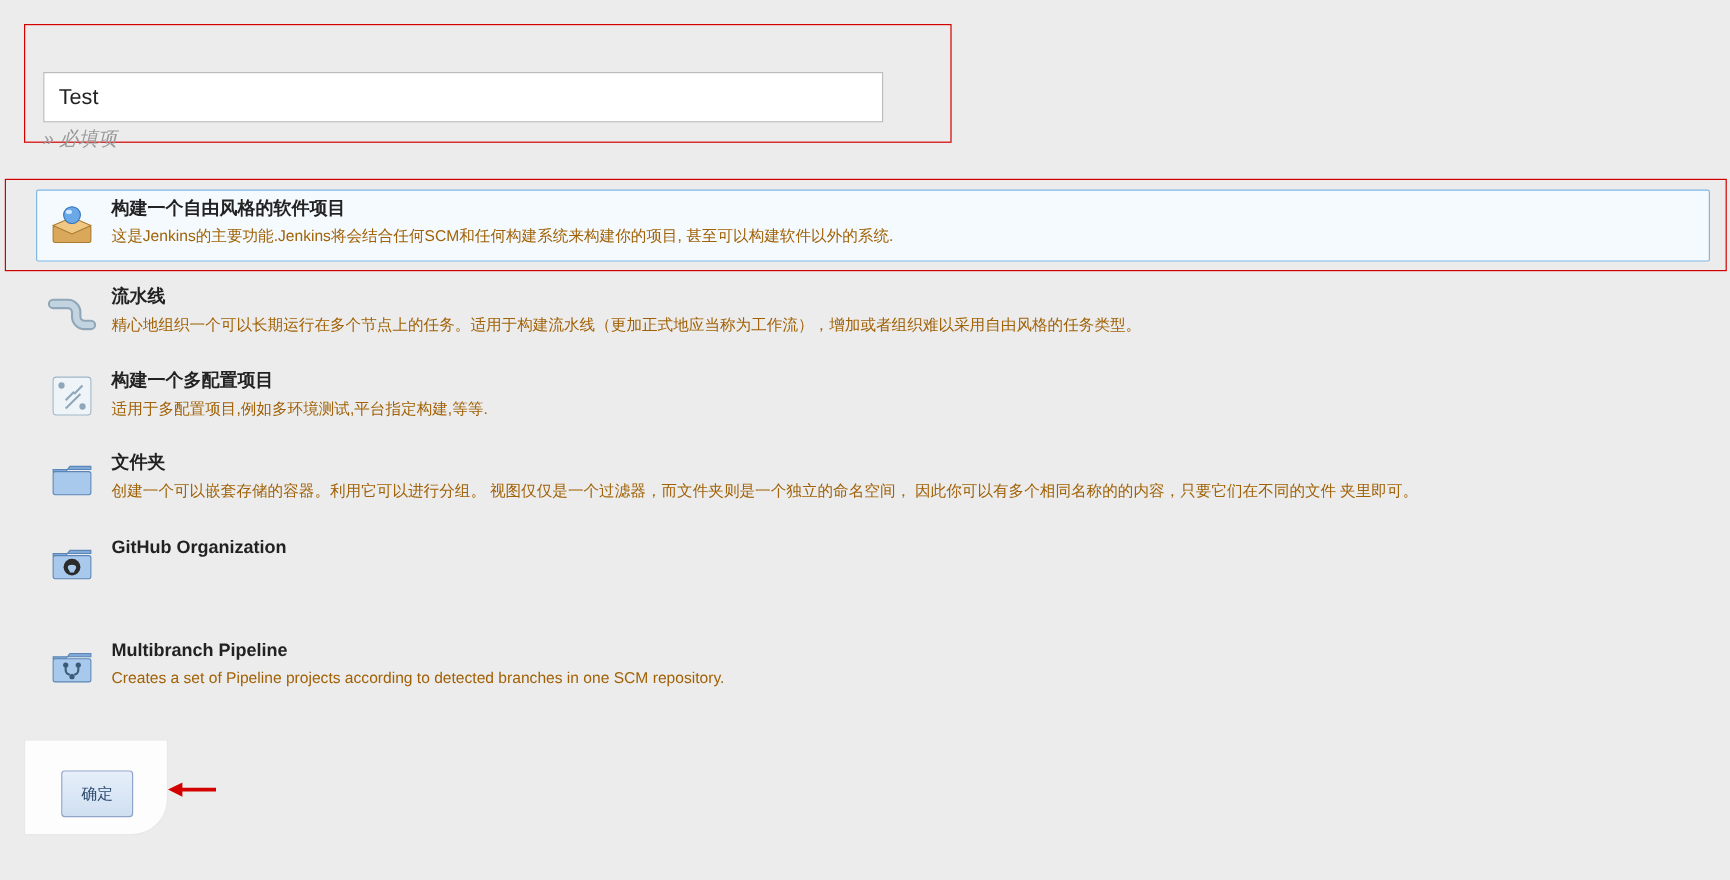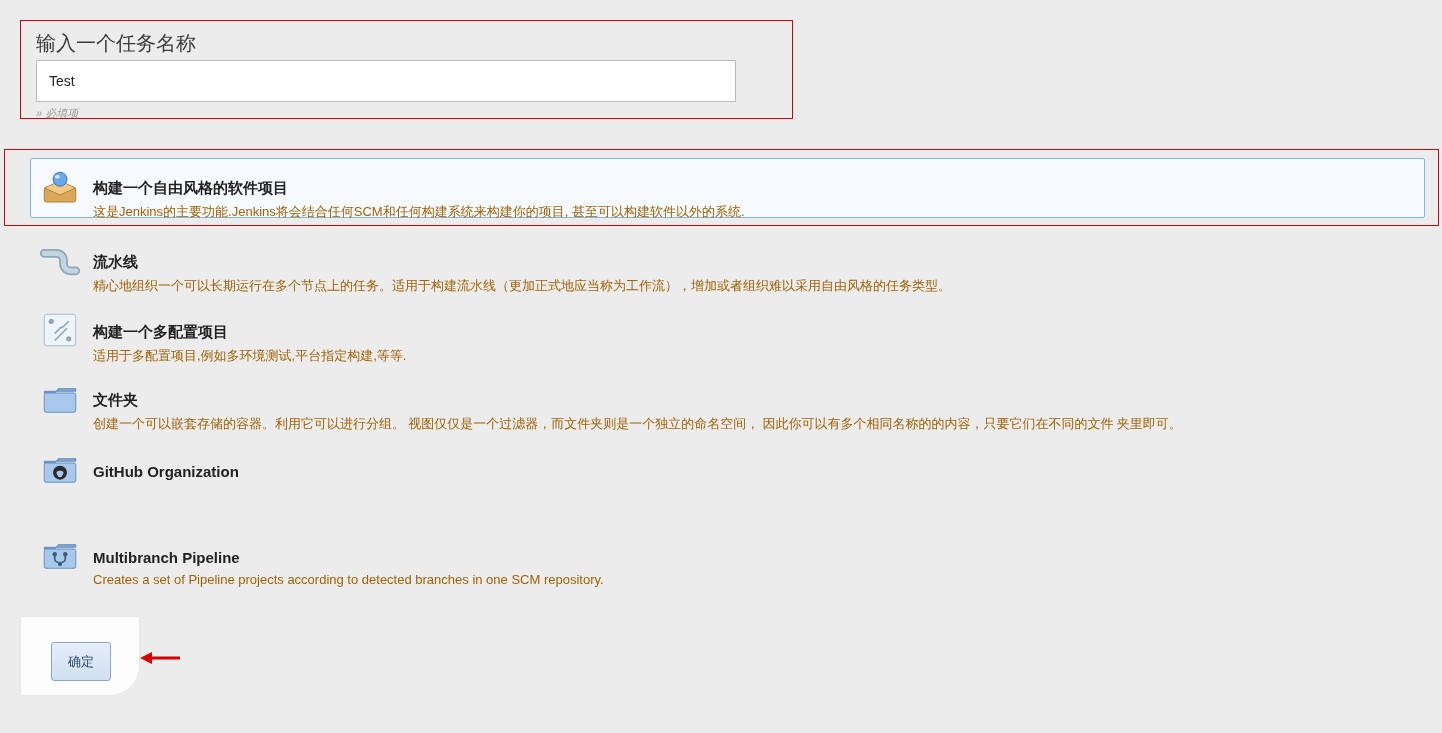--- a/index.html
+++ b/index.html
@@ -28,48 +28,48 @@
     font-size: 20px;
     color: #3b3b3b;
     font-family: "SimSun","宋体",serif;
   }
   .name-input {
     position: absolute;
     left: 36px; top: 60px;
     width: 700px; height: 42px;
     border: 1px solid #bcbcbc;
     background: #fff;
-    font-size: 14px;
+    font-size: 18px;
     padding: 0 12px;
     box-sizing: border-box;
     color: #222;
   }
   .hint {
     position: absolute;
     left: 36px; top: 106px;
-    font-size: 11px;
+    font-size: 16px;
     color: #9a9a9a;
     font-style: italic;
   }
 
   
   .items-red {
     position: absolute;
     left: 4px; top: 149px;
     width: 1435px; height: 77px;
     border: 1px solid #d40000;
     box-sizing: border-box;
   }
   .item {
     position: absolute;
     left: 30px;
     width: 1395px;
     box-sizing: border-box;
     border: 1px solid transparent;
-    padding: 20px 10px 8px 62px;
+    padding: 5px 10px 8px 62px;
     cursor: pointer;
   }
   .item.selected {
     border-color: #7fb7e6;
     background: #f4fafe;
     border-radius: 2px;
   }
   .icon {
     position: absolute;
     left: 8px; top: 50%;
@@ -120,21 +120,20 @@
   .svg-icon { display:block; width:42px; height:42px; }
 </style>
 </head>
 <body>
 
 <div class="canvas">
 
   <div class="red-box-top"></div>
   <div class="items-red"></div>
 
-  <div class="title-label">输入一个任务名称</div>
   <input class="name-input" type="text" value="Test" style="">
   <div class="hint">» 必填项</div>
 
   <div class="item selected" style="top:158px;height:60px;">
     <span class="icon">
       <svg class="svg-icon" viewBox="0 0 48 48">
         <rect x="6" y="24" width="36" height="16" rx="2" fill="#d9a85a" stroke="#a87a2e"></rect>
         <path d="M6 24 L24 16 L42 24 L24 32 Z" fill="#f0c883" stroke="#a87a2e"></path>
         <circle cx="24" cy="14" r="8" fill="#6aa8e8" stroke="#2b6fb7"></circle>
         <ellipse cx="21" cy="11" rx="3" ry="2" fill="#cfe6ff"></ellipse>

